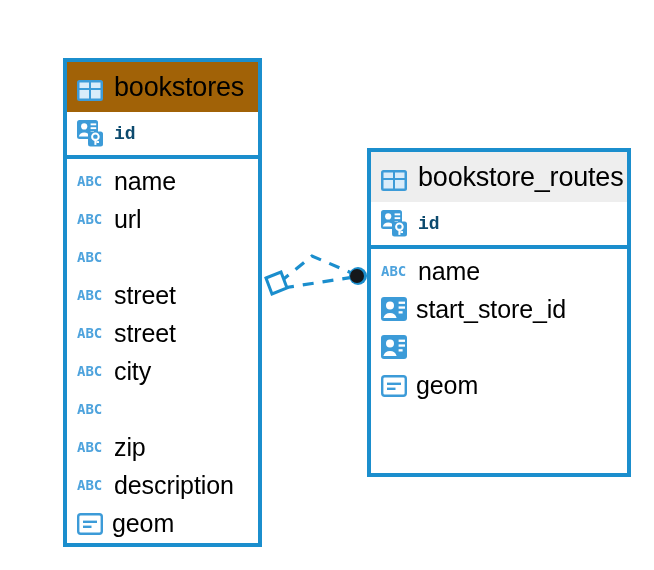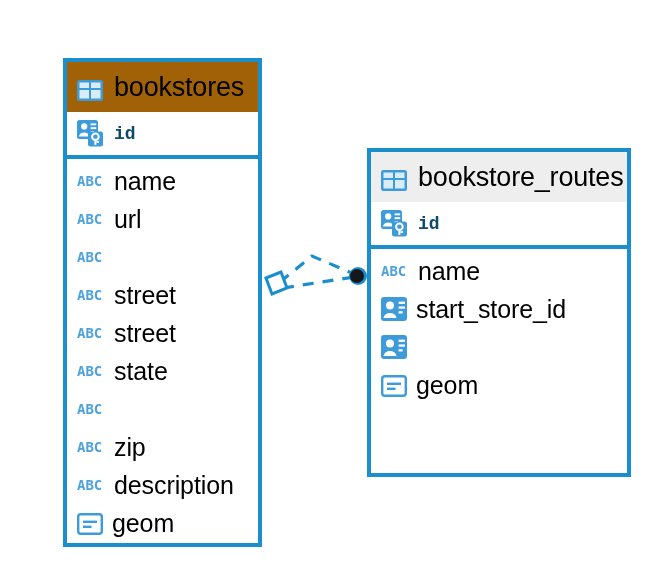--- a/index.html
+++ b/index.html
@@ -151,21 +151,21 @@
         <span class="icon-abc">
           <span class="abc-text">ABC</span>
         </span>
         <span>street</span>
       </div>
 
       <div class="field-row">
         <span class="icon-abc">
           <span class="abc-text">ABC</span>
         </span>
-        <span>state</span>
+        <span>city</span>
       </div>
 
       <div class="field-row">
         <span class="icon-abc">
           <span class="abc-text">ABC</span>
         </span>
       </div>
 
       <div class="field-row">
         <span class="icon-abc">

